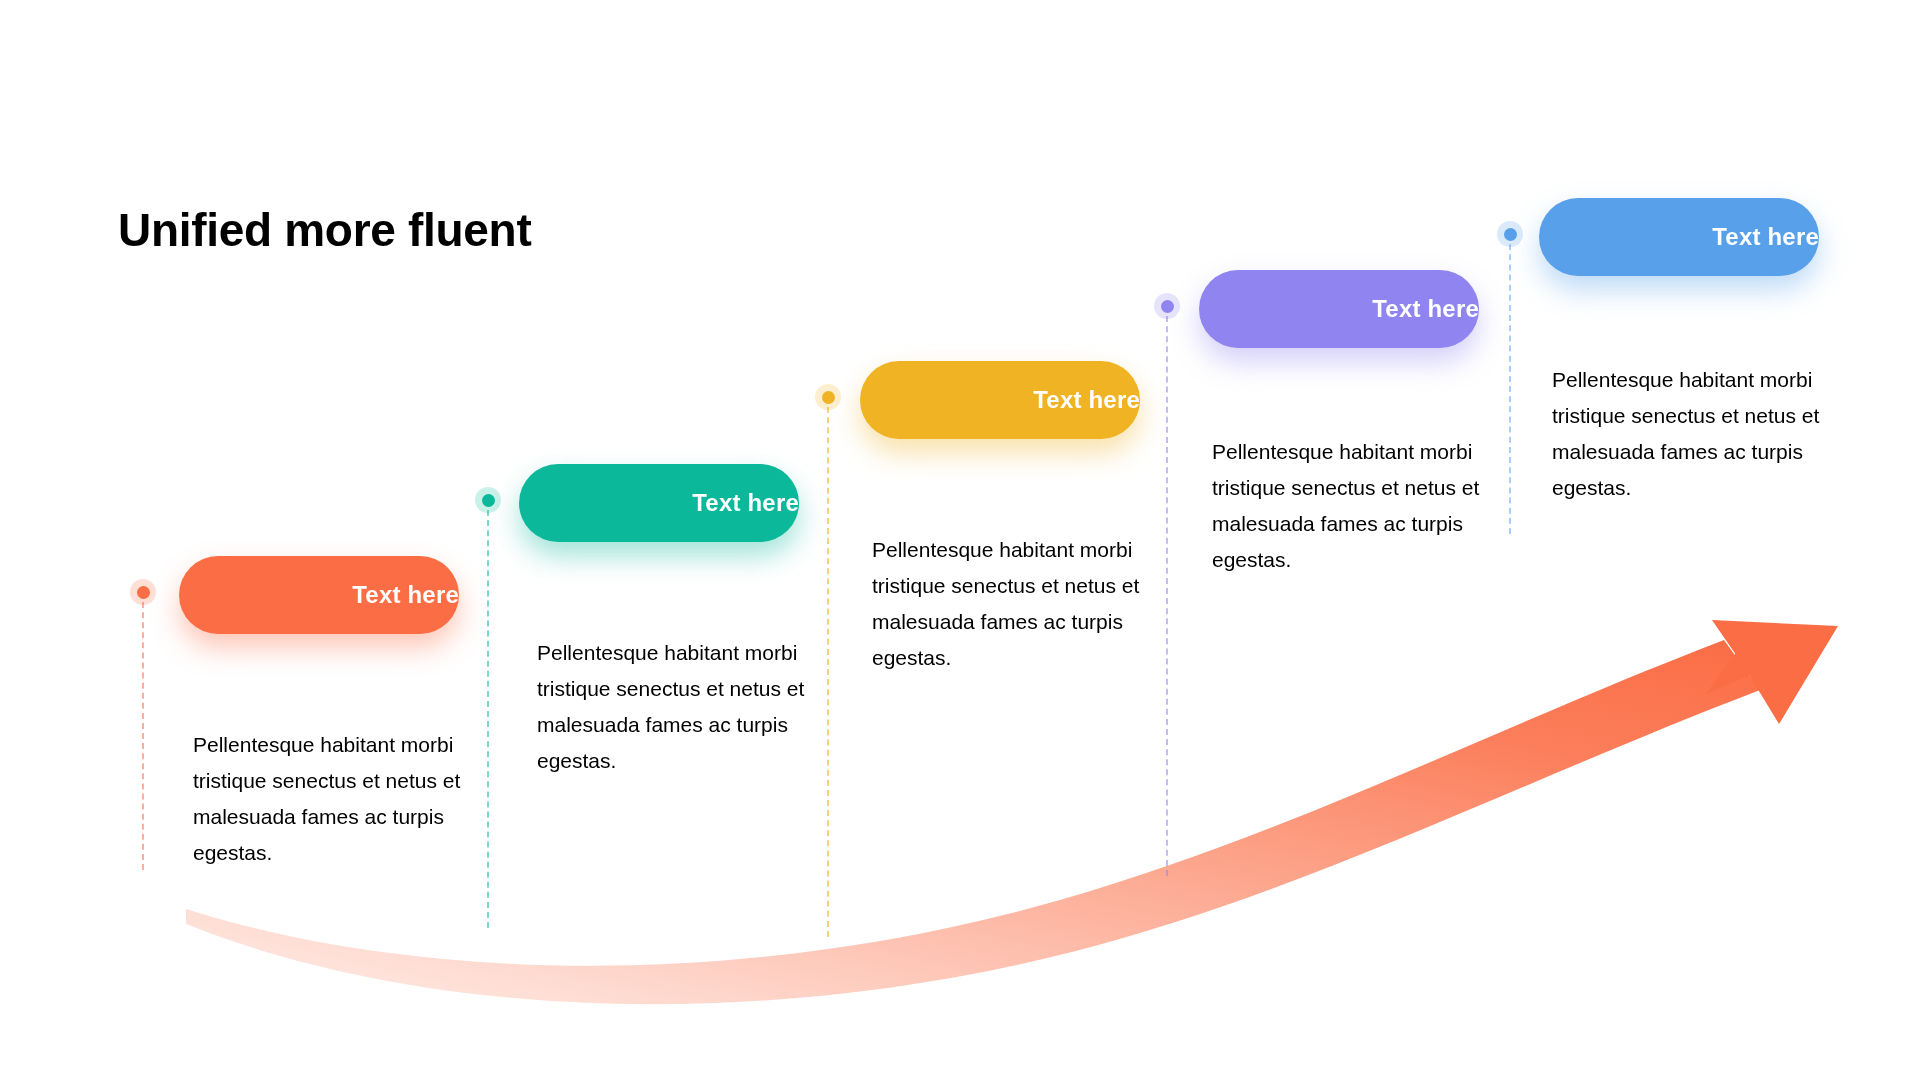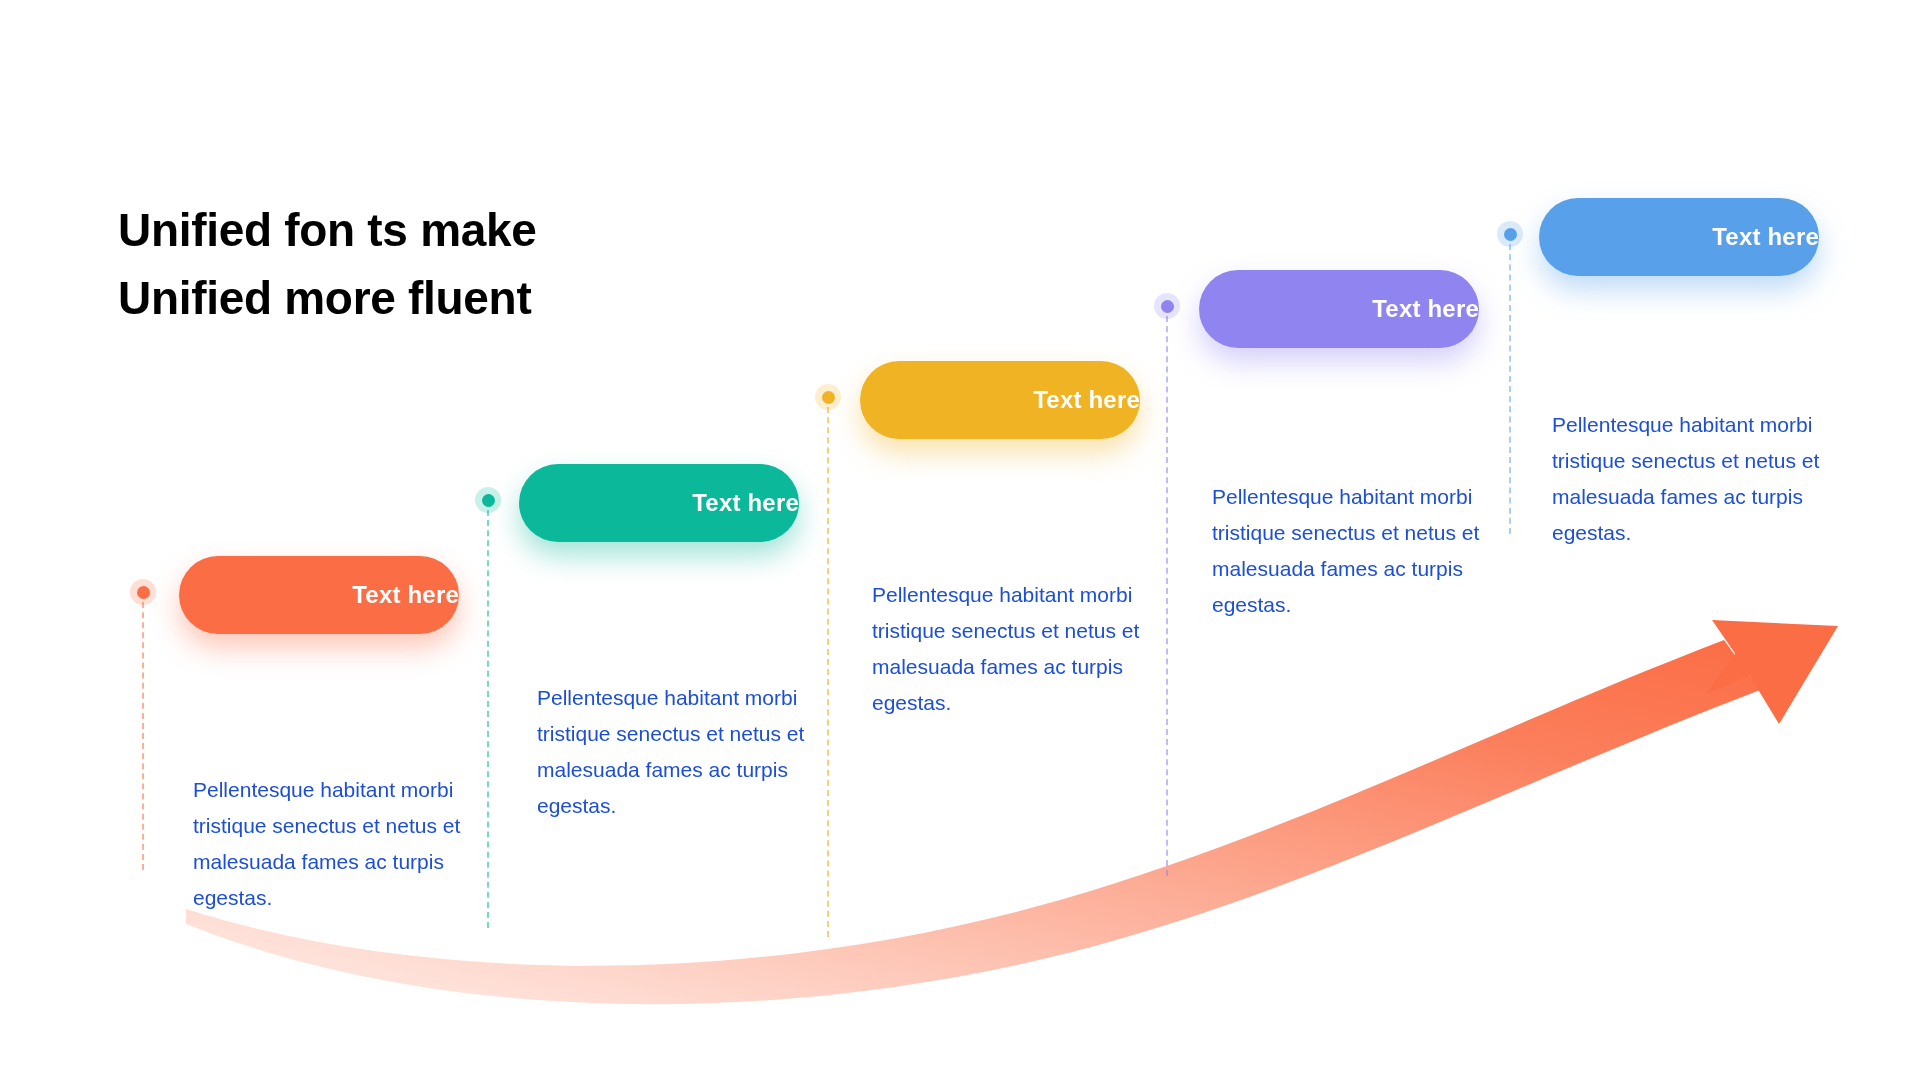--- a/index.html
+++ b/index.html
@@ -88,23 +88,22 @@
     color: #ffffff;
     font-size: 24px;
     font-weight: bold;
     letter-spacing: 0.2px;
     white-space: nowrap;
   }
   .step-body {
     position: absolute;
     font-size: 21px;
     line-height: 36px;
-    color: #1d4ed8;
+    color: #000000;
     font-weight: normal;
-    margin-top: 45px;
   }
 </style>
 </head>
 <body>
 
 <div id="slide">
 
   <div id="arrow-layer">
     <svg width="1920" height="1080" viewBox="0 0 1920 1080">
       <defs>
@@ -124,21 +123,20 @@
                C 1510 786, 1306 892, 1072 952
                C 756 1032, 420 1018, 186 924
                Z" fill="url(#arrowGrad)"></path>
 
       <path d="M 1716 621 L 1836 627 L 1780 722 L 1750 675 L 1706 694 L 1738 650 Z" fill="#FB6D45"></path>
       <path d="M 1712 620 L 1838 626 L 1779 724 L 1745 668 Z" fill="#FB6D45"></path>
     </svg>
   </div>
 
   <div id="title-block">
-    <div class="title-line">Unified fon ts make</div>
     <div class="title-line">Unified more fluent</div>
   </div>
 
   <div class="step" style="left:143px; top:592px;">
     <div class="step-line" style="height:278px; border-left-color:rgba(251,109,69,0.55);"></div>
     <div class="step-marker" style="background:rgba(251,109,69,0.22);">
       <span class="dot-core" style="background:#FB6D45;"></span>
     </div>
     <div class="step-pill" style="left:36px; top:-36px; width:280px; height:78px;
                 background:#FB6D45; box-shadow:0 14px 28px rgba(251,109,69,0.38);">

